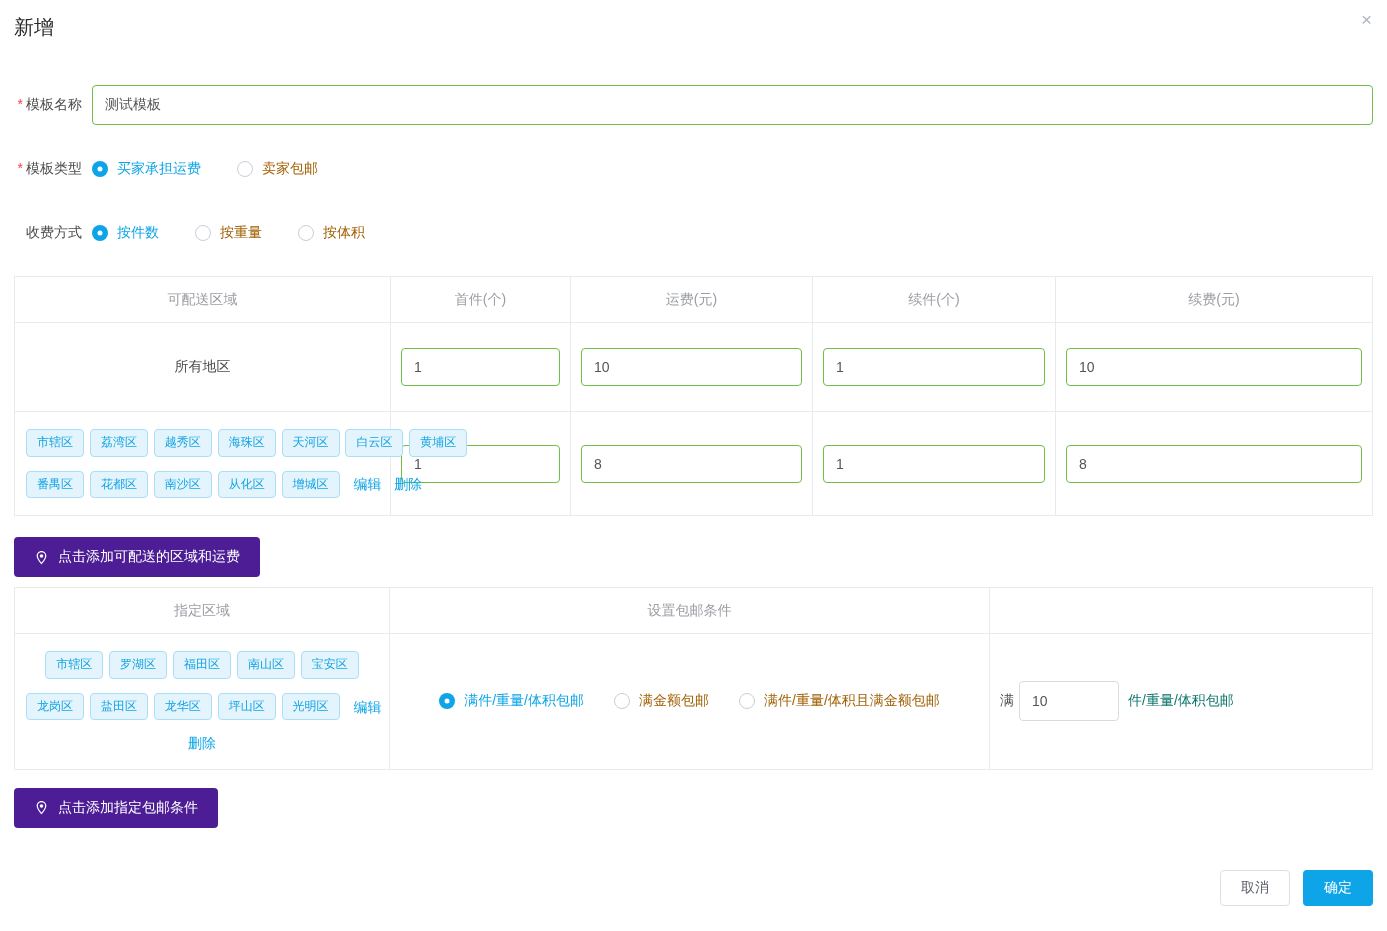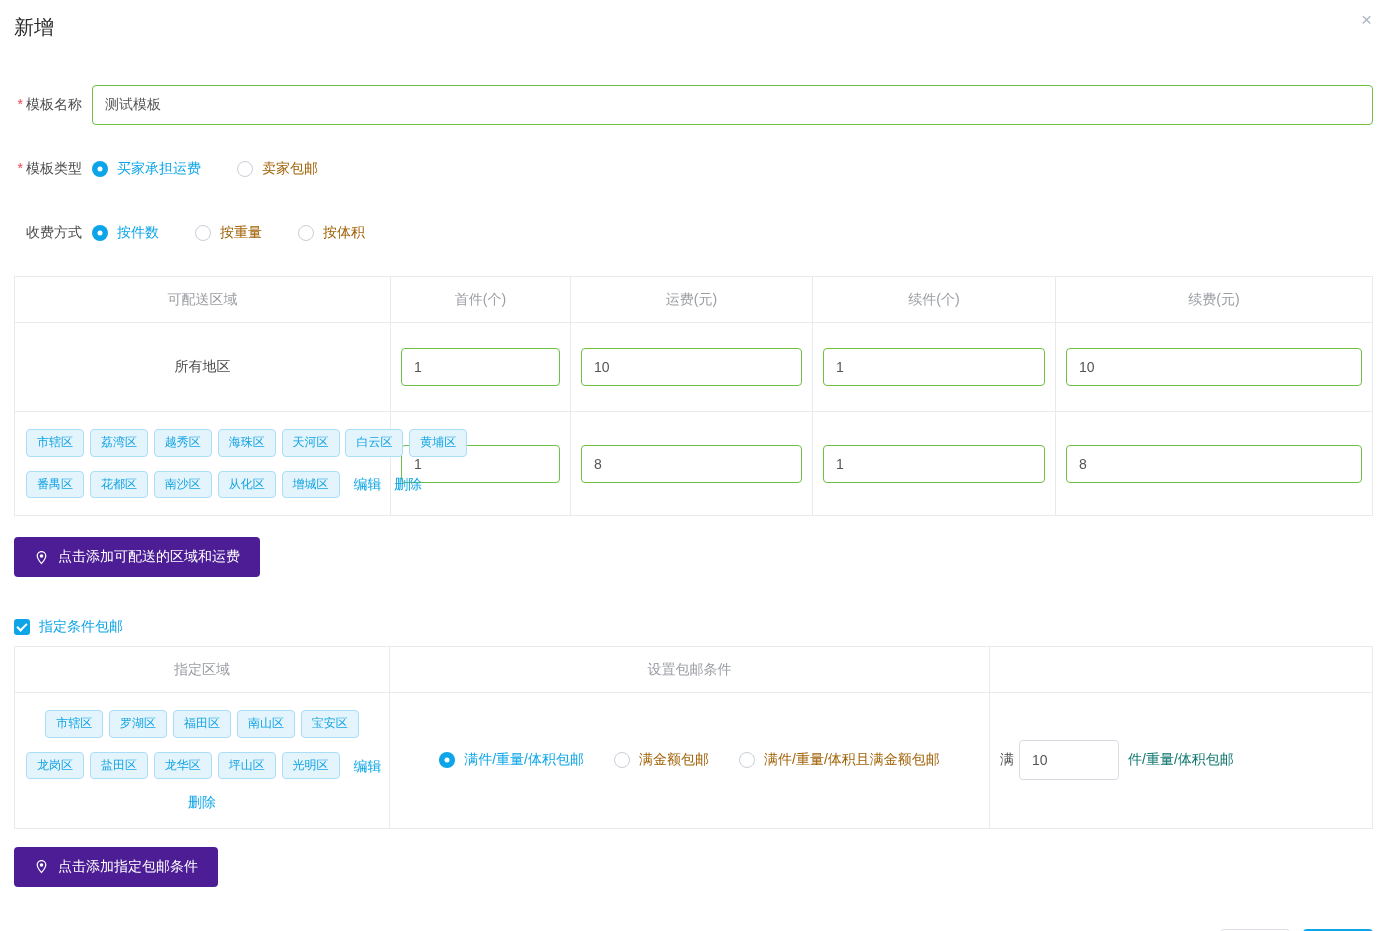--- a/index.html
+++ b/index.html
@@ -235,24 +235,20 @@
   <button class="add-btn btn-area">
     <span class="pin-icon">
       <svg width="15" height="15" viewBox="0 0 24 24">
           <path fill-rule="evenodd" fill="#ffffff" d="M12 1.5c-4.3 0-7.8 3.5-7.8 7.8 0 5.6 7.1 13 7.4 13.3.2.2.6.2.8 0 .3-.3 7.4-7.7 7.4-13.3 0-4.3-3.5-7.8-7.8-7.8zm0 2a5.8 5.8 0 0 1 5.8 5.8c0 3.9-4.3 9.3-5.8 11-1.5-1.7-5.8-7.1-5.8-11A5.8 5.8 0 0 1 12 3.5zm0 3.2a2.9 2.9 0 1 0 0 5.8 2.9 2.9 0 0 0 0-5.8z"></path>
         </svg>
     </span>
     <span>点击添加可配送的区域和运费</span>
   </button>
 
   
-  <div class="check-row">
-    <span class="checkbox"></span>
-    <span class="check-text">指定条件包邮</span>
-  </div>
 
   
   <table class="tbl2">
     <thead>
       <tr>
         <th class="c0">指定区域</th>
         <th class="c1">设置包邮条件</th>
         <th></th>
       </tr>
     </thead>

